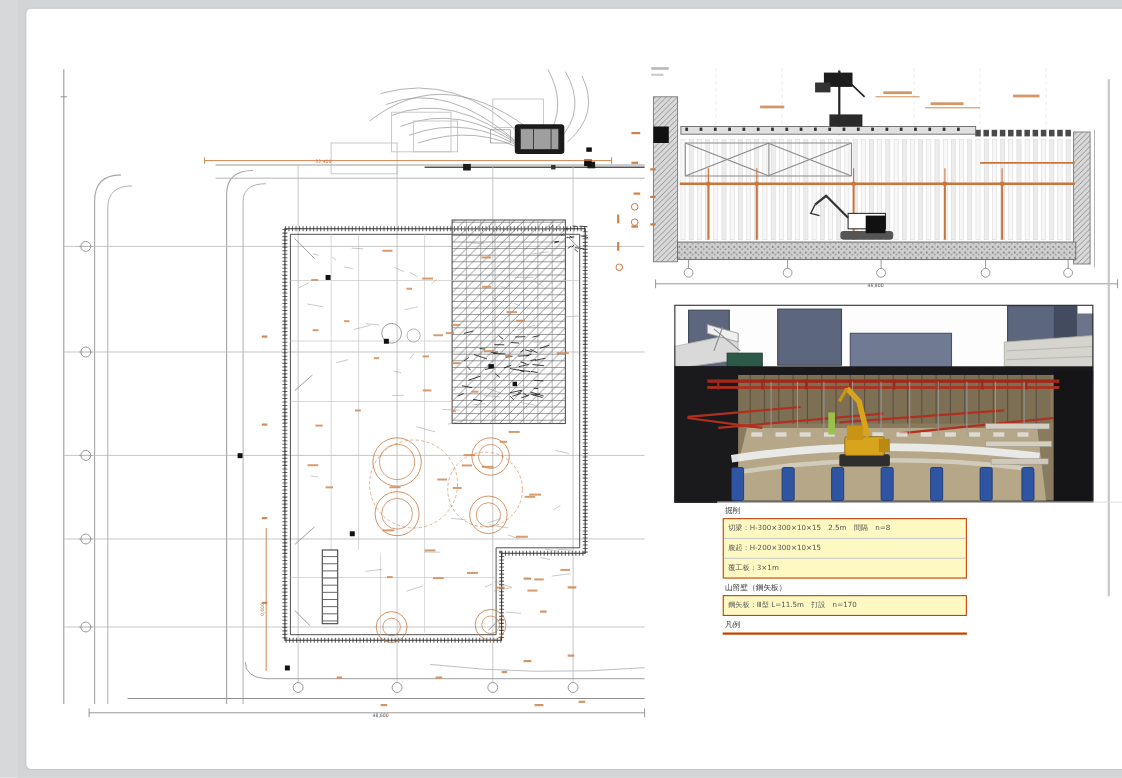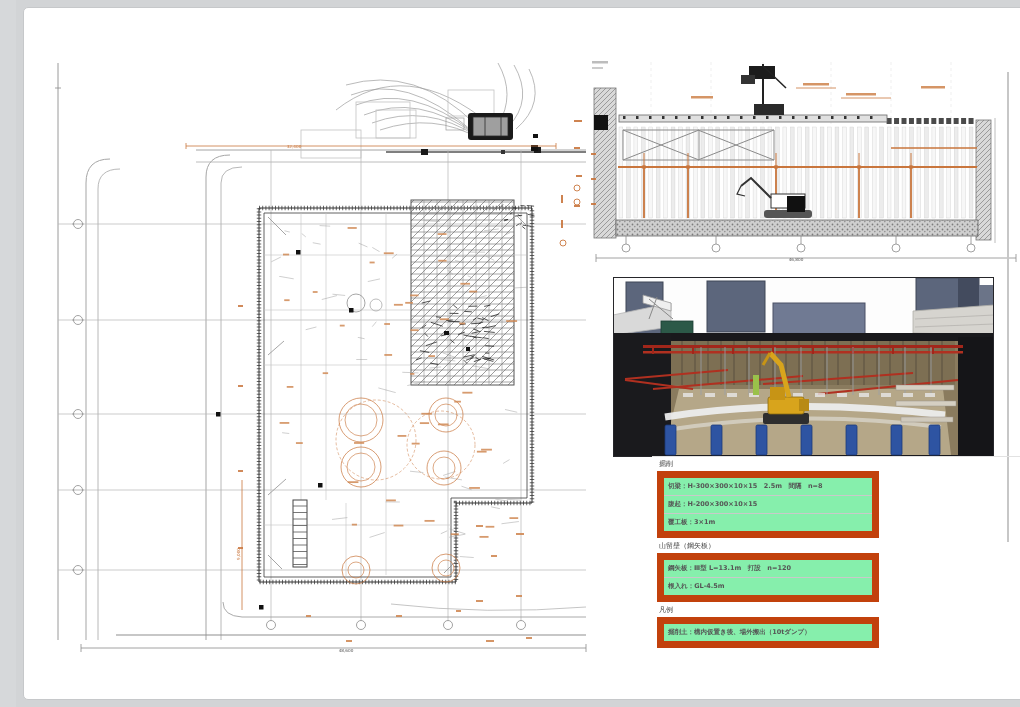--- a/index.html
+++ b/index.html
@@ -7,21 +7,21 @@
   .frame{position:absolute;left:16px;top:0;width:1020px;height:707px;background:#d2d4d6;}
   .sheet{position:absolute;left:7px;top:7px;right:7px;bottom:7px;background:#ffffff;border-radius:5px;border:1px solid #c6c8ca;}
   .layer{position:absolute;}
   .soft{filter:blur(0.35px);}
   .soft2{filter:blur(0.3px);}
   .vline{position:absolute;left:991px;top:72px;width:2px;height:470px;background:#c7c7c7;}
   .topline{position:absolute;left:636px;top:456px;width:376px;height:1px;background:#e2e2e2;}
   .notes{position:absolute;left:641px;top:459px;width:222px;filter:blur(0.45px);}
   .nt{font-size:7px;color:#3c3c3c;height:11px;line-height:11px;margin:0 0 1px 2px;white-space:nowrap;overflow:hidden;}
   .nt.m{margin-top:3px;}
-  .nbox{border:7px solid #c2410c;background:#86efac;font-weight:bold;}
+  .nbox{border:1px solid #c2410c;background:#fef9c3;}
   .nrow{height:17px;line-height:17px;font-size:6.5px;color:#555;padding-left:4px;border-top:1px solid #c9c9c9;white-space:nowrap;overflow:hidden;}
   .nrow:first-child{border-top:none;}
   svg text{font-family:"DejaVu Sans",sans-serif;}
 </style>
 </head>
 <body>
 
 <div class="frame">
   <div class="sheet"></div>
 
@@ -627,24 +627,22 @@
 
   <div class="notes">
     <div class="nt">掘削</div>
     <div class="nbox" id="g1">
         <div class="nrow">切梁：H-300×300×10×15　2.5m　間隔　n=8</div>
         <div class="nrow">腹起：H-200×300×10×15</div>
         <div class="nrow">覆工板：3×1m</div>
       </div>
     <div class="nt m">山留壁（鋼矢板）</div>
     <div class="nbox" id="g2">
-        <div class="nrow">鋼矢板：Ⅲ型 L=13.1m　打設　n=120</div>
-        <div class="nrow">根入れ：GL-4.5m</div>
+        <div class="nrow">鋼矢板：Ⅲ型 L=11.5m　打設　n=170</div>
       </div>
     <div class="nt m">凡例</div>
     <div class="nbox" id="g3">
-        <div class="nrow">掘削土：構内仮置き後、場外搬出（10tダンプ）</div>
       </div>
   </div>
 
   <div class="vline"></div>
   <div class="topline"></div>
 </div>
 
 </body></html>

